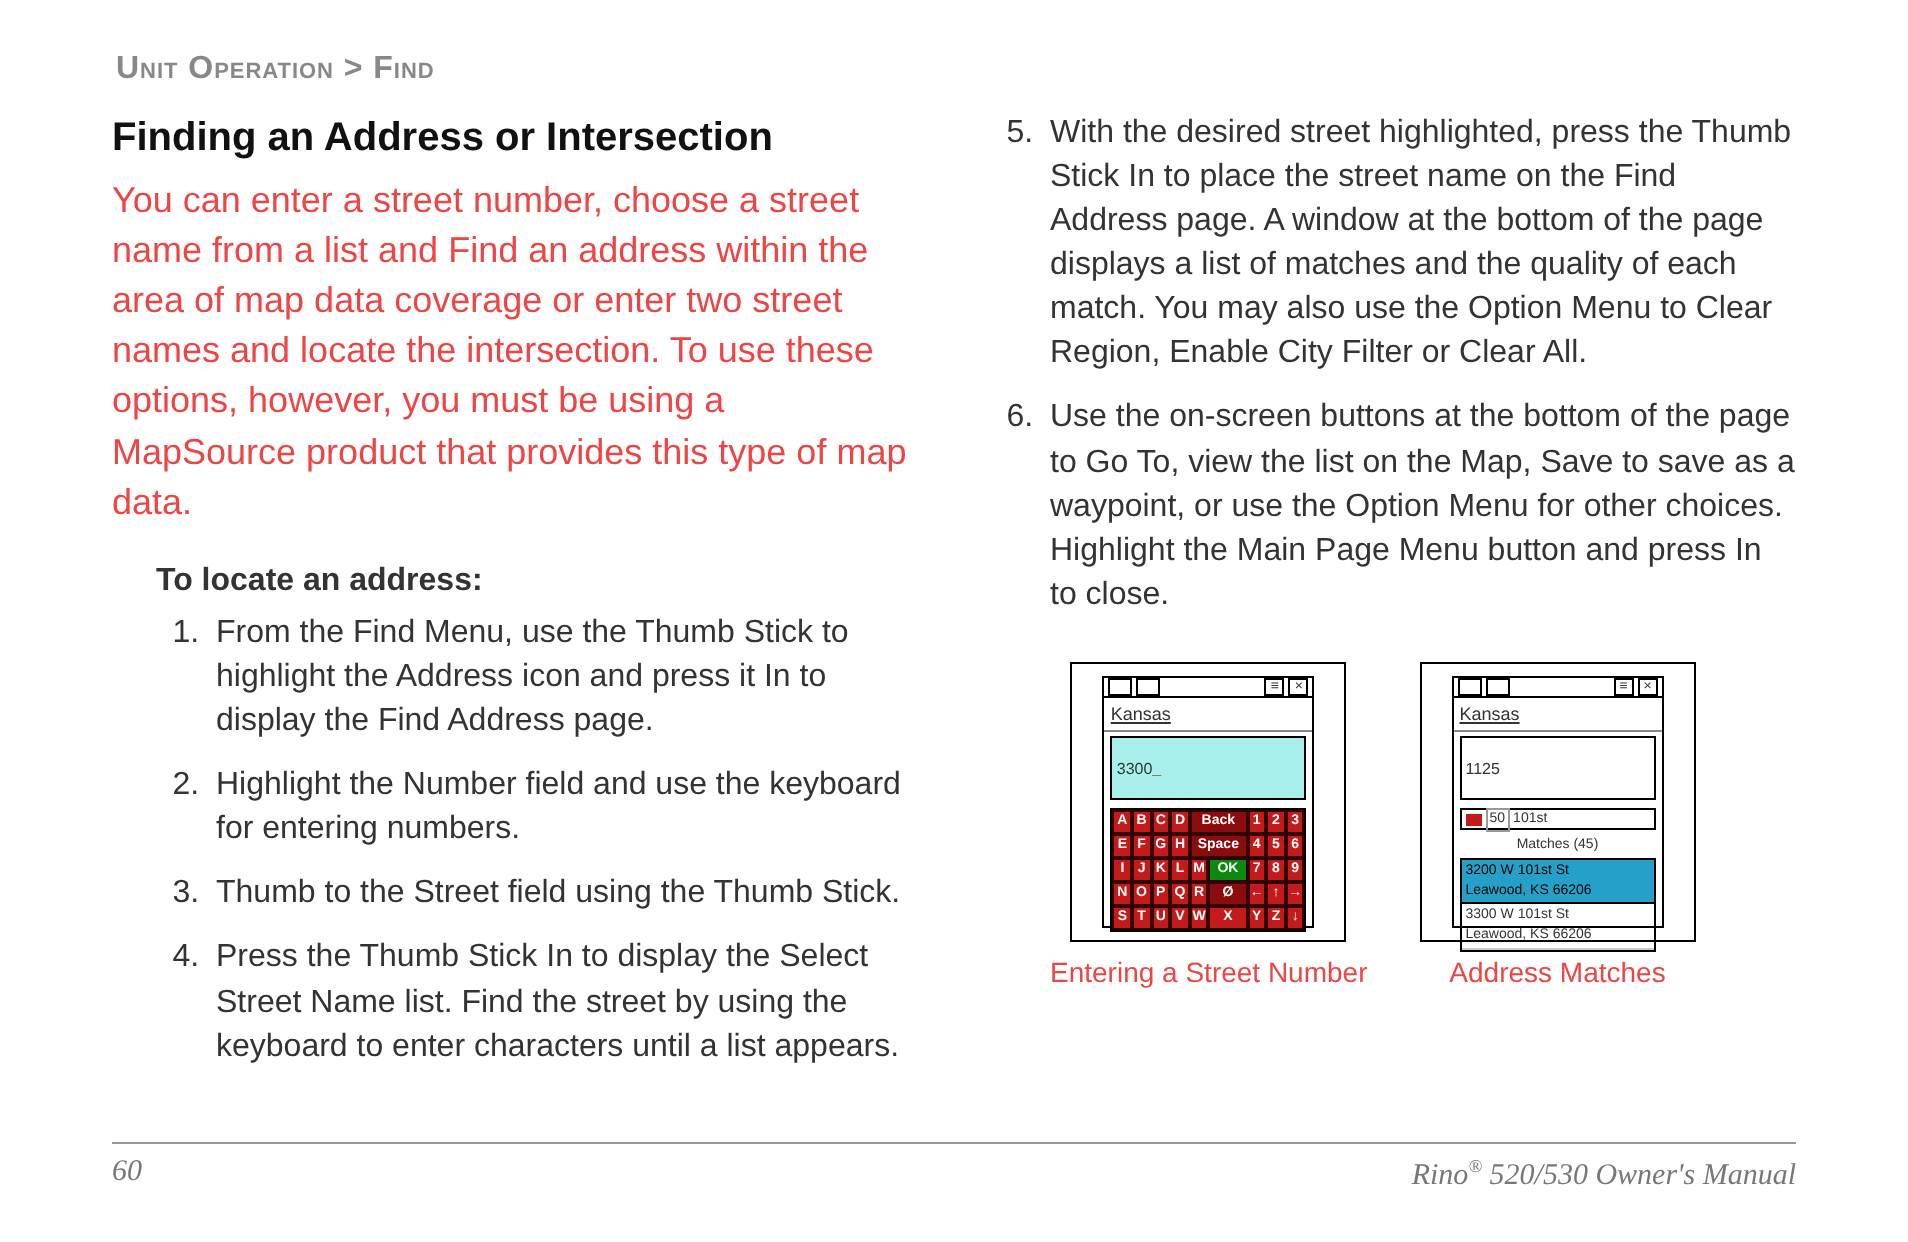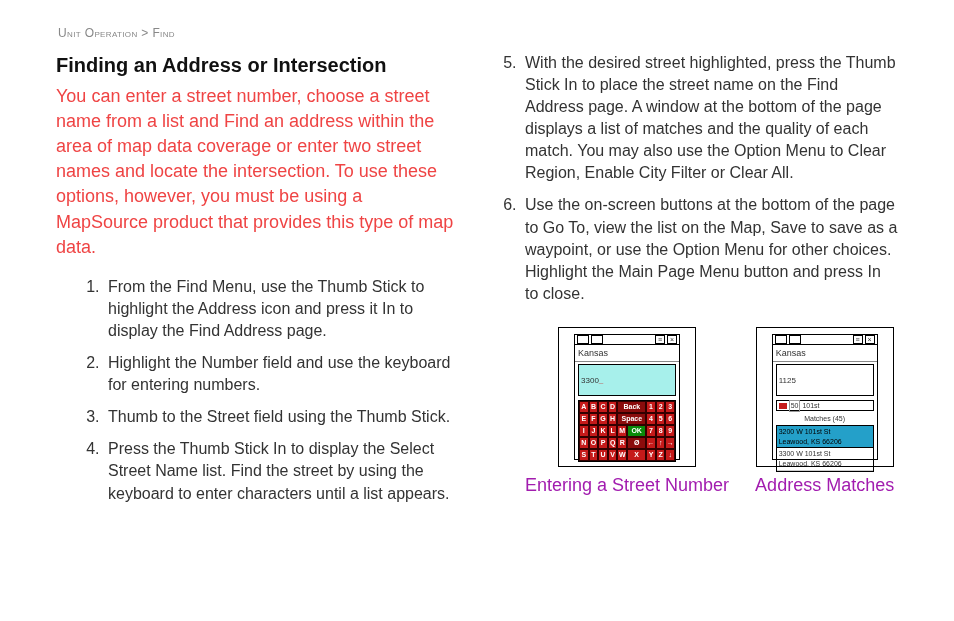--- a/index.html
+++ b/index.html
@@ -15,24 +15,25 @@
   }
   .page {
     width: 954px;
     height: 621px;
     position: relative;
     padding: 26px 56px 0 56px;
     box-sizing: border-box;
   }
   .breadcrumb {
     font-family: Arial, Helvetica, sans-serif;
-    font-size: 12px;
+    font-size: 16px;
     color: #888;
     margin: 0 0 12px 2px;
     letter-spacing: .03em;
+    font-weight: bold;
   }
   .breadcrumb .smallcap { font-variant: small-caps; text-transform: lowercase; }
   .breadcrumb .cap { text-transform: uppercase; }
   .columns {
     display: flex;
     gap: 36px;
   }
   .col {
     width: 404px;
     font-family: Arial, Helvetica, sans-serif;
@@ -105,21 +106,21 @@
     height: 12px;
     background: #fff;
     border-bottom: 1px solid #000;
     display: flex;
     align-items: center;
     padding: 0 2px;
     gap: 2px;
   }
   .tb-box { border:1px solid #000; width:10px; height:7px; display:inline-block; }
   .tb-x { border:1px solid #000; width:8px; height:7px; display:inline-flex; align-items:center; justify-content:center; font-size:7px; line-height:1; }
-  .kansas { padding: 2px 3px; font-size: 9px; border-bottom: 1px solid #888; }
+  .kansas { padding: 2px 3px; font-size: 9px; border-bottom: 1px solid #888; text-decoration: underline; }
   .numfield { margin: 2px 3px; border:1px solid #000; height:10px; font-size:8px; display:flex; align-items:center; padding:10px 2px; background:#fff; position:relative; }
   .numfield.cyan { background:#a7f0eb; }
   .numfield .caret { color:#c00; font-weight:bold; }
   .kbd {
     margin: 2px 3px 3px 3px;
     flex: 1;
     display: grid;
     grid-template-columns: repeat(5, 1fr) 2fr repeat(3,1fr);
     grid-auto-rows: 12px;
     border:1px solid #000;
@@ -161,22 +162,22 @@
     margin: 2px 3px;
     border:1px solid #000;
     height:9px;
     font-size:7px;
     padding:0 2px;
     display:flex;
     align-items:center;
     background:#fff;
   }
   .caption {
-    font-size: 18px;
-    color: #a21caf;
+    font-size: 14px;
+    color: #ef4444;
     text-align: center;
   }
   .footer {
     position: absolute;
     bottom: 24px;
     left: 56px;
     right: 56px;
     border-top: 1px solid #999;
     padding-top: 6px;
     display: flex;
@@ -197,20 +198,21 @@
     <span class="cap">U</span><span class="smallcap">nit </span><span class="cap">O</span><span class="smallcap">peration</span>
     <span>&gt;</span>
     <span class="cap">F</span><span class="smallcap">ind</span>
   </div>
 
   <div class="columns">
     <div class="col">
       <div class="heading">Finding an Address or Intersection</div>
       <p class="intro">You can enter a street number, choose a street name from a list and Find an address within the area of map data coverage or enter two street names and locate the intersection. To use these options, however, you must be using a MapSource product that provides this type of map data.</p>
 
+      <div class="subheading">To locate an address:</div>
       <ol class="steps">
         <li>
           <span>From the Find Menu, use the </span><span class="b">Thumb Stick</span><span> to highlight the </span><span class="b">Address</span><span> icon and press it In to display the </span><span class="b">Find Address</span><span> page.</span>
         </li>
         <li>
           <span>Highlight the </span><span class="b">Number</span><span> field and use the keyboard for entering numbers.</span>
         </li>
         <li>
           <span>Thumb to the </span><span class="b">Street</span><span> field using the </span><span class="b">Thumb Stick</span><span>.</span>
         </li>
@@ -321,13 +323,19 @@
                 <div class="row">3300 W 101st St<br>Leawood, KS 66206</div>
               </div>
             </div>
           </div>
           <div class="caption">Address Matches</div>
         </div>
       </div>
     </div>
   </div>
 
+  <div class="footer">
+    <span class="pn">60</span>
+    <span>
+      <span>Rino</span><sup>®</sup><span> 520/530 Owner's Manual</span>
+    </span>
+  </div>
 </div>
 
 </body></html>

